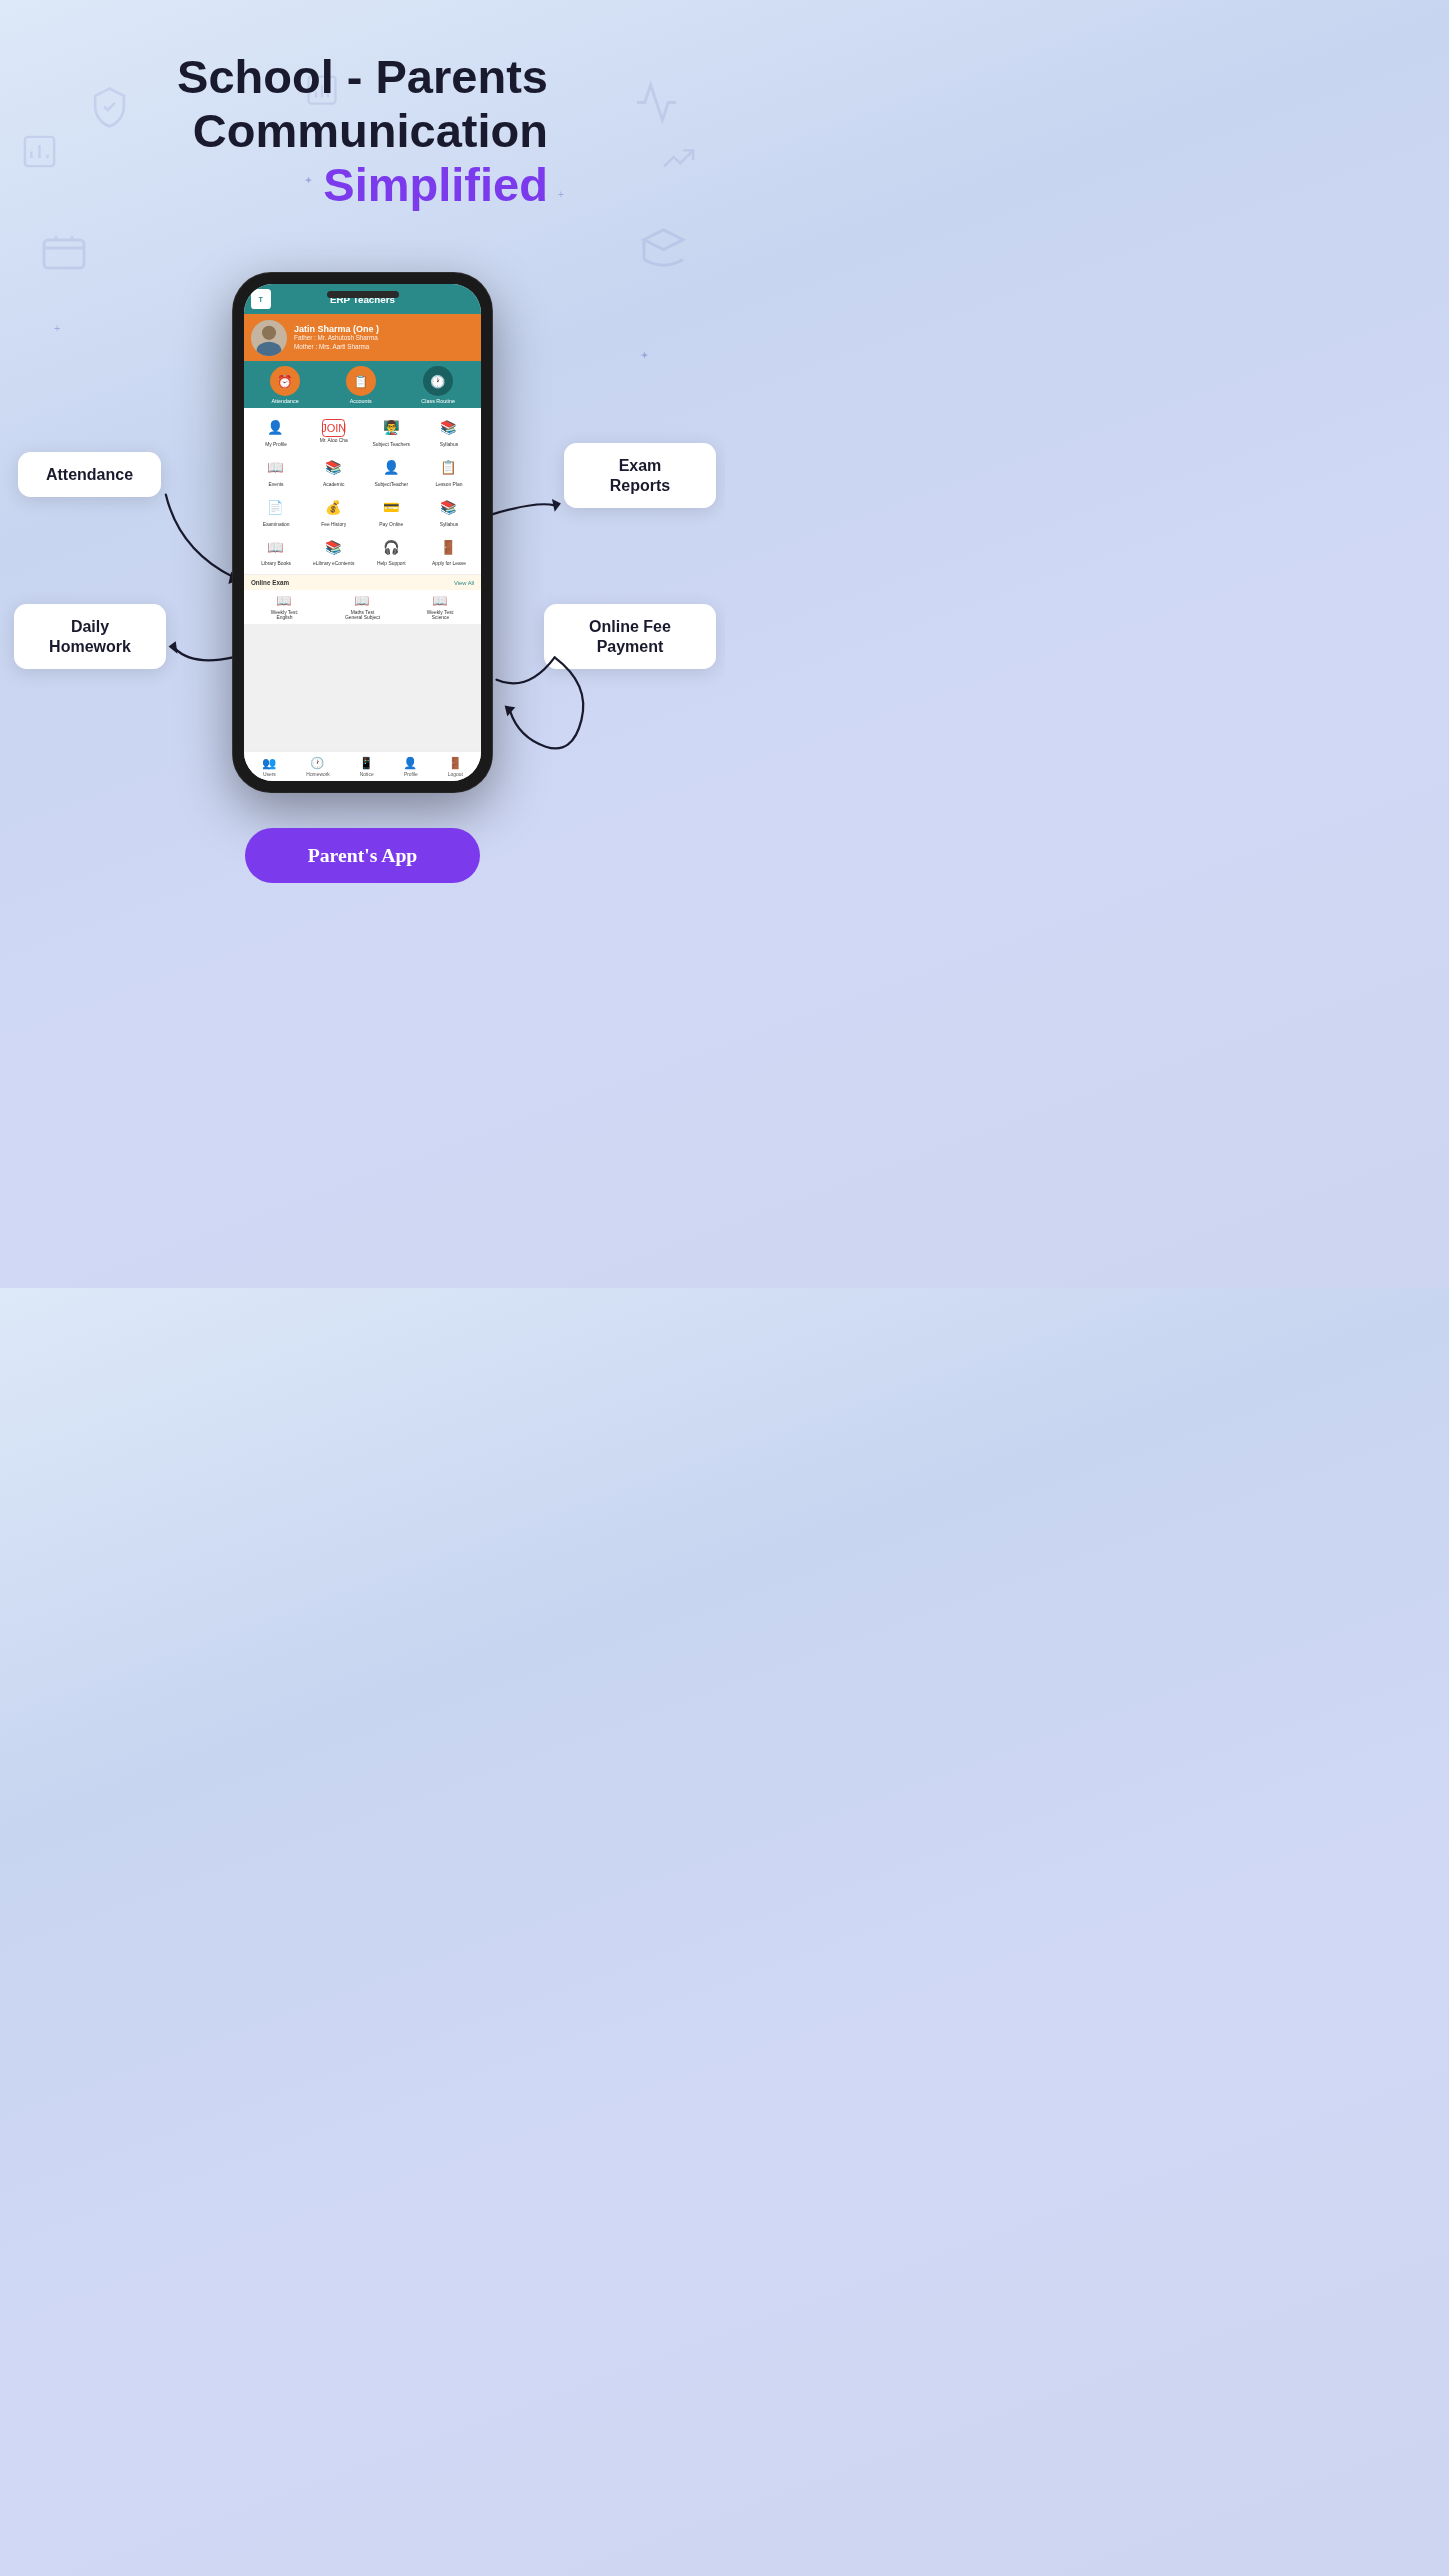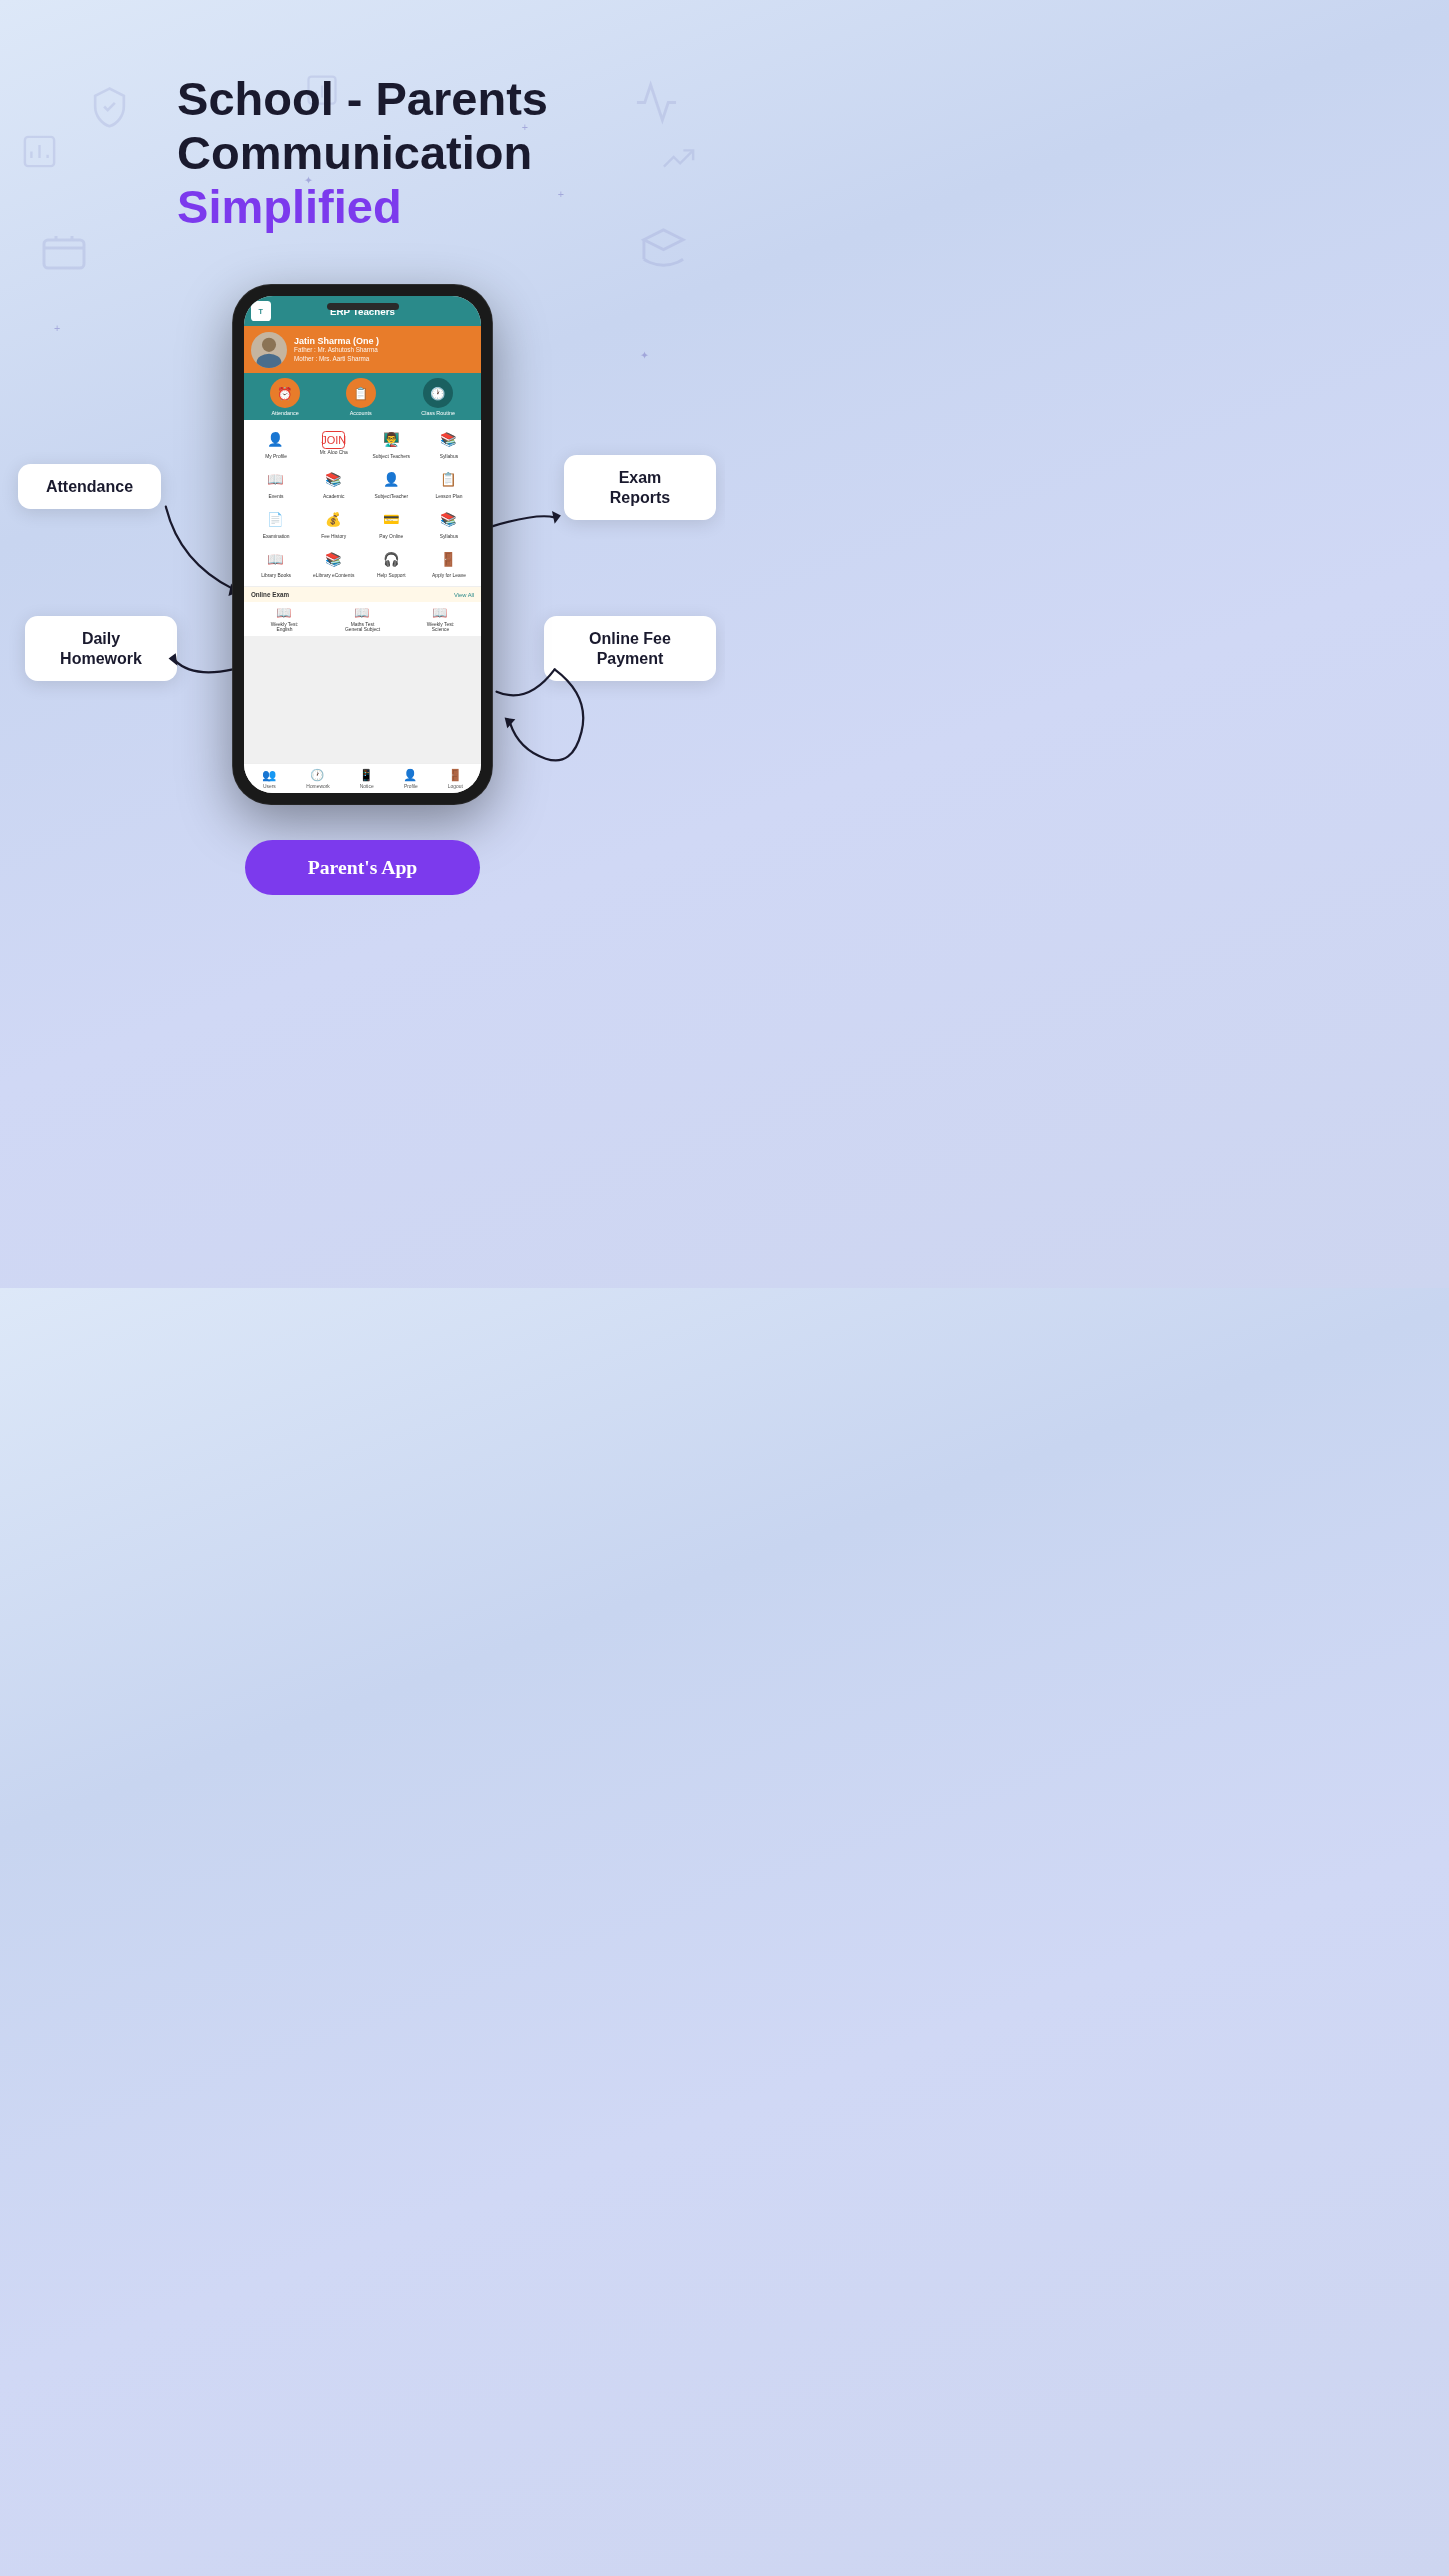--- a/index.html
+++ b/index.html
@@ -33,23 +33,23 @@
     }
 
     .bg-icon {
       position: absolute;
       opacity: 0.18;
       color: #7a7fc0;
     }
 
     
     .header-section {
-      text-align: left;
-      padding-top: 72px;
-      margin-bottom: 33px;
+      text-align: right;
+      padding-top: 50px;
+      margin-bottom: 43px;
       z-index: 2;
       position: relative;
     }
 
     .headline {
       font-size: 47px;
       font-weight: 800;
       color: #1a1a2e;
       line-height: 1.15;
     }
@@ -348,21 +348,21 @@
       line-height: 1.25;
     }
 
     .label-attendance {
       left: 18px;
       top: 179px;
       width: 143px;
     }
 
     .label-daily-homework {
-      left: 25px;
+      left: 14px;
       top: 331px;
       width: 152px;
     }
 
     .label-exam-reports {
       right: 9px;
       top: 170px;
       width: 152px;
       margin-left: 7px;
     }

